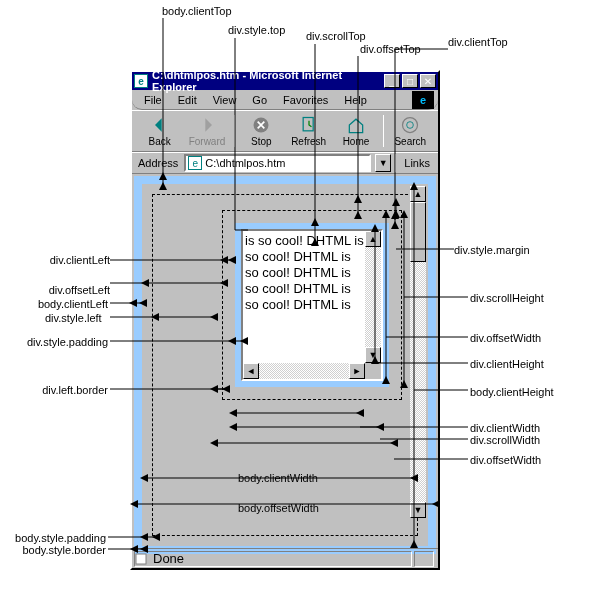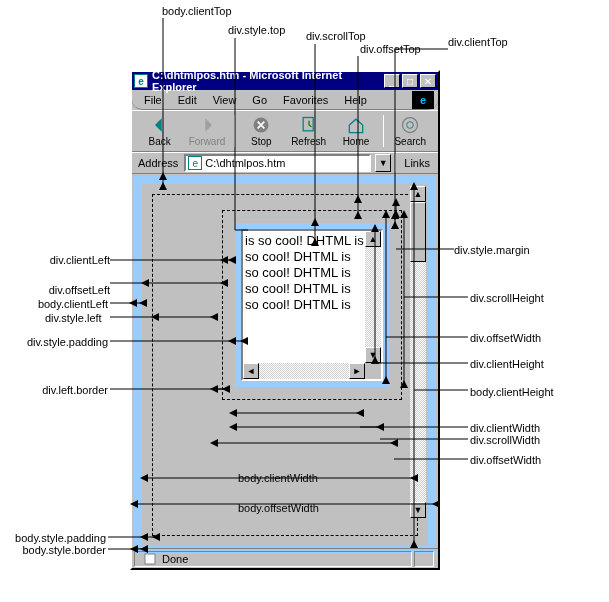--- a/index.html
+++ b/index.html
@@ -108,22 +108,22 @@
   }
 
   
   .status {
     position:absolute; left:0; right:0; bottom:0; height:20px;
     border-top:1px solid #808080;
     display:flex; align-items:center; padding:2px;
   }
   .status-pane {
     border:1px solid; border-color:#808080 #fff #fff #808080;
-    height:16px; display:flex; align-items:center; padding:0 9px; margin-right:2px;
-    font-size:11px;
+    height:16px; display:flex; align-items:center; padding:0 0; margin-right:2px;
+    font-size:13px;
   }
   .status-pane.main { flex:1; }
   
   
   .overlay { position:absolute; left:0; top:0; width:609px; height:602px; pointer-events:none; }
   
   svg .lead { stroke:#000; stroke-width:1; fill:none; }
   svg .dim { stroke:#000; stroke-width:1; fill:none; marker-start:url(#arr); marker-end:url(#arr); }
 </style>
 </head>

